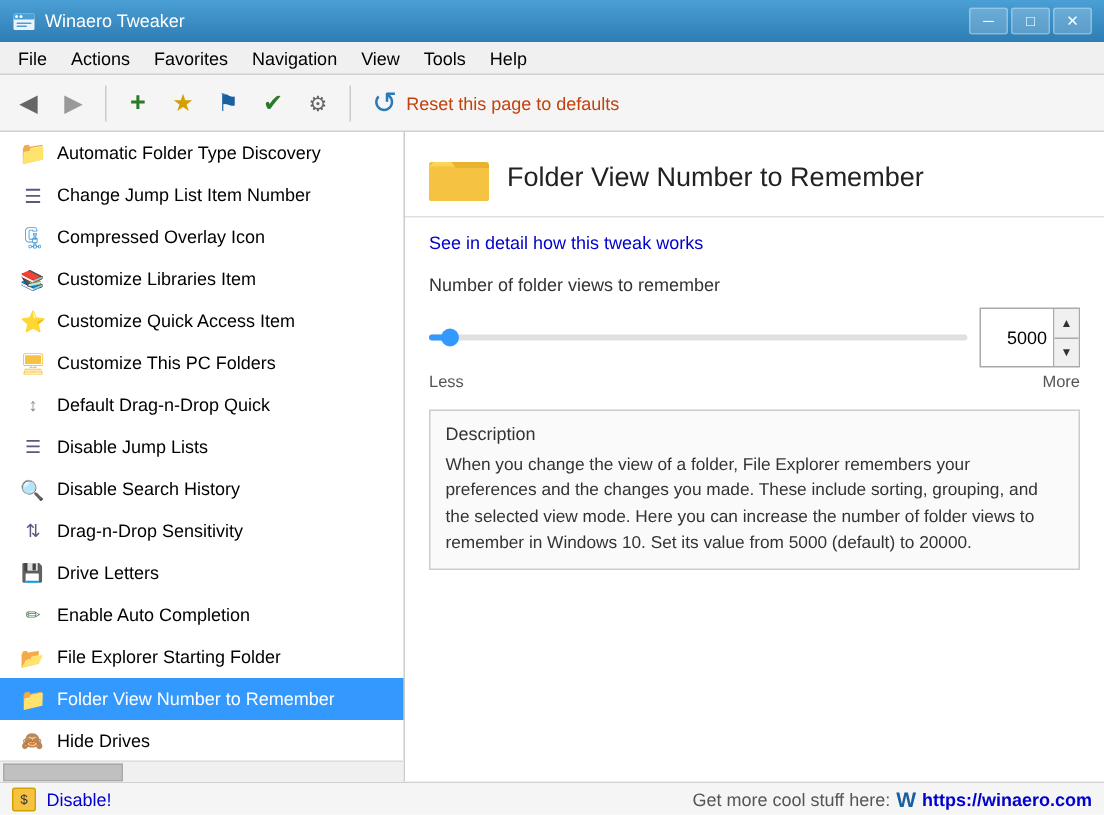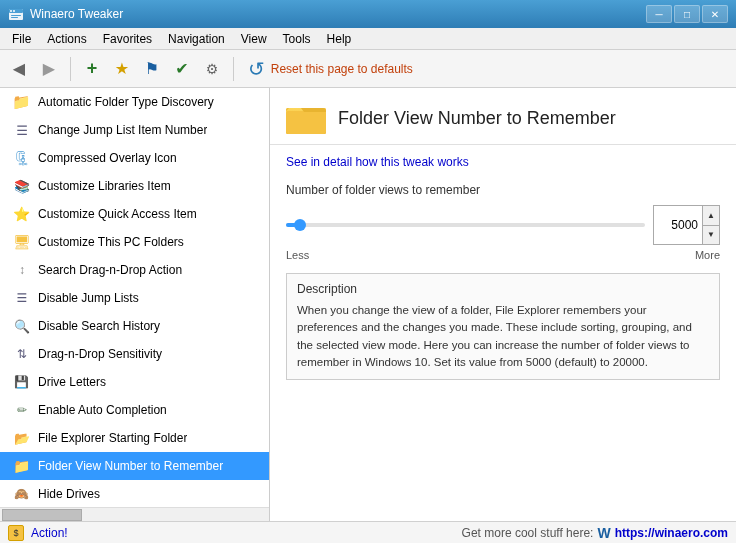--- a/index.html
+++ b/index.html
@@ -345,21 +345,21 @@
         <div class="sidebar-icon">
             <span style="color:#f5c242;font-size:14px;">🖥</span>
           </div>
         <span class="sidebar-label">Customize This PC Folders</span>
       </div>
 
       <div class="sidebar-item">
         <div class="sidebar-icon">
             <span style="color:#888;font-size:12px;">↕</span>
           </div>
-        <span class="sidebar-label">Search Drag-n-Drop Action</span>
+        <span class="sidebar-label">Default Drag-n-Drop Quick</span>
       </div>
 
       <div class="sidebar-item">
         <div class="sidebar-icon">
             <span style="color:#5a5a7a;font-size:12px;">☰</span>
           </div>
         <span class="sidebar-label">Disable Jump Lists</span>
       </div>
 
       <div class="sidebar-item">
@@ -464,20 +464,20 @@
         <div class="description-title">Description</div>
         <div class="description-text">When you change the view of a folder, File Explorer remembers your preferences and the changes you made. These include sorting, grouping, and the selected view mode. Here you can increase the number of folder views to remember in Windows 10. Set its value from 5000 (default) to 20000.</div>
       </div>
     </div>
   </div>
 </div>
 
 <div class="statusbar">
   <div class="statusbar-left">
     <div class="donate-icon">$</div>
-    <span>Action!</span>
+    <span>Disable!</span>
   </div>
   <div class="statusbar-right">
     <span>Get more cool stuff here:</span>
     <span class="w-icon">W</span>
     <a class="winaero-link">https://winaero.com</a>
   </div>
 </div>
 
 </body></html>

